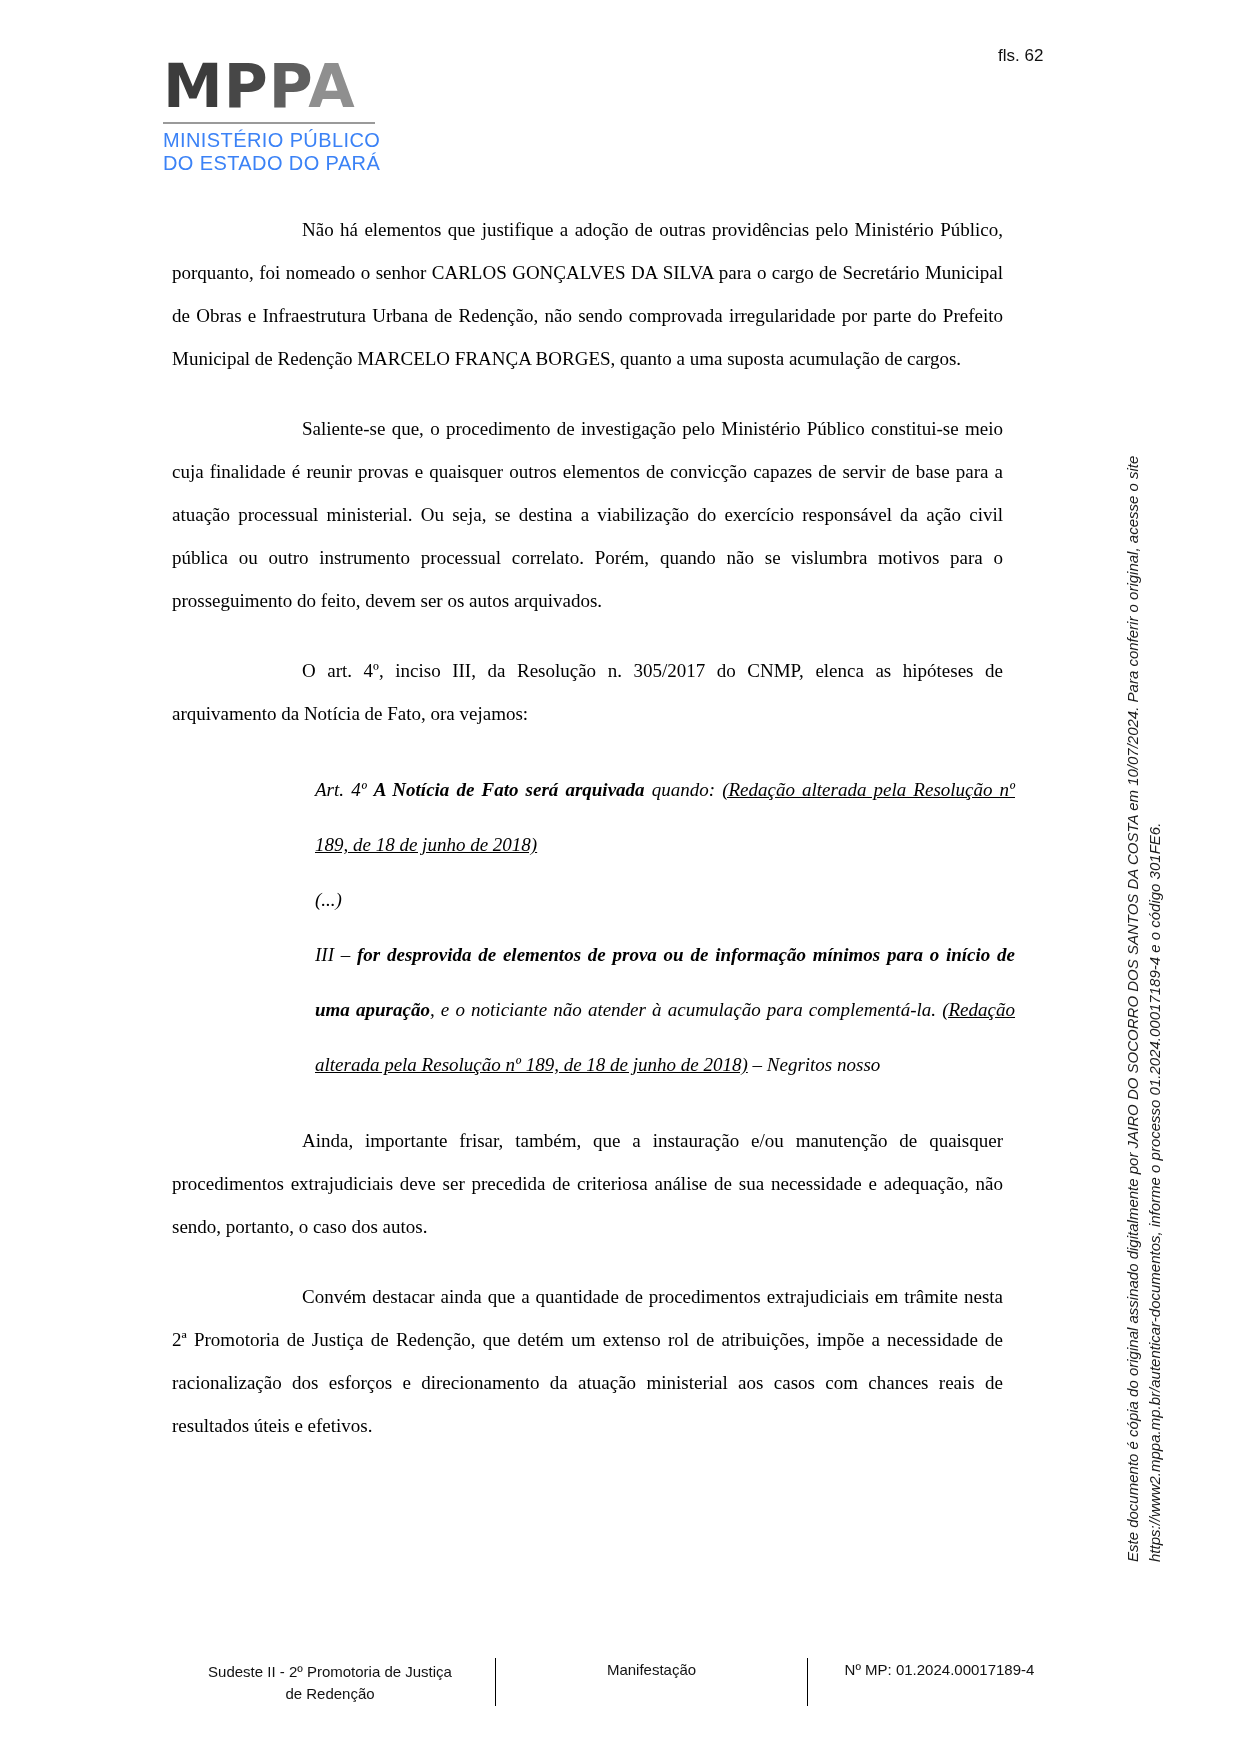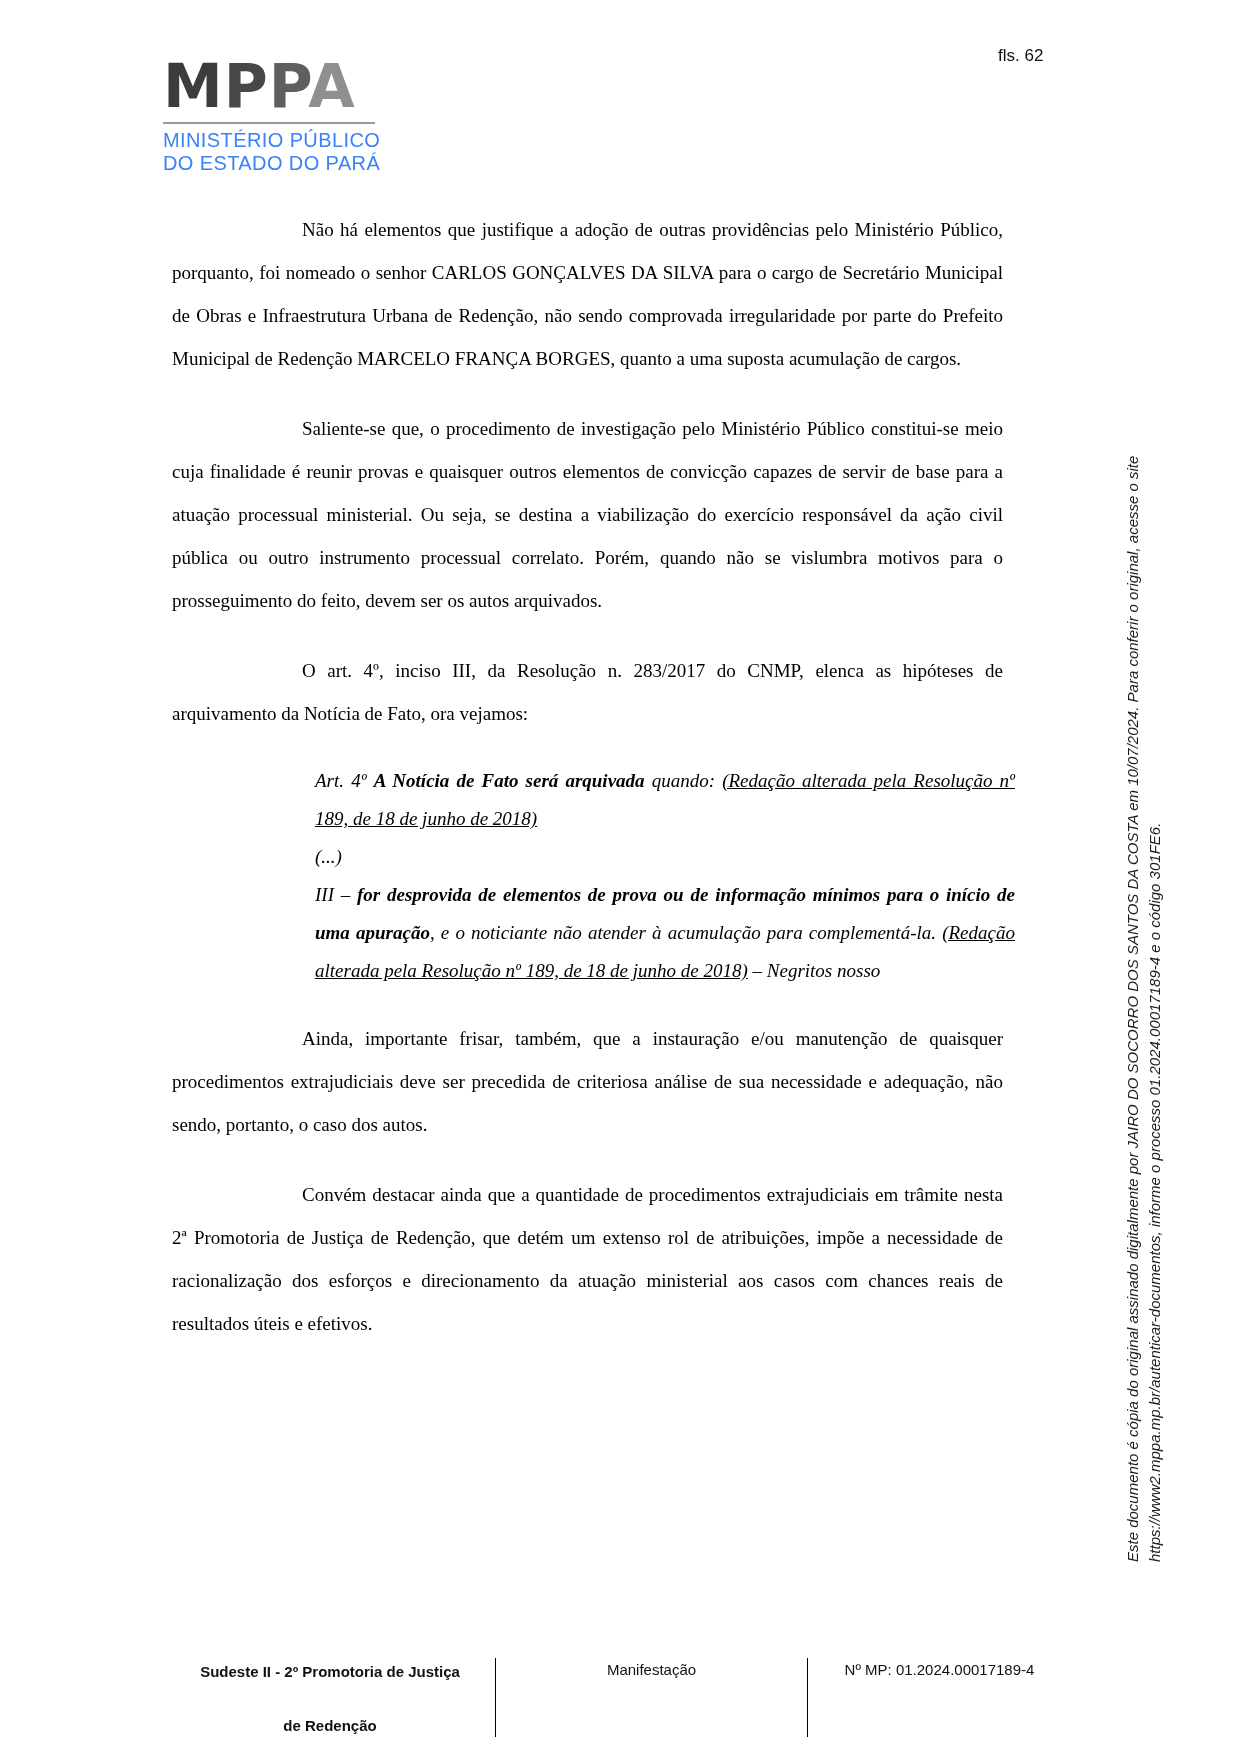--- a/index.html
+++ b/index.html
@@ -41,21 +41,21 @@
   .body-text{
     position:absolute;left:160px;top:208px;width:855px;
     font-size:19px;text-align:justify;
   }
   .body-text p{margin:0 12px 27px;line-height:43px;text-indent:130px;}
   .body-text p.stretch-last{text-align-last:justify;}
   .quote{
     margin:0 0 27px 155px;width:700px;
     font-style:italic;
   }
-  .quote p{margin:0;text-indent:0;line-height:38px;}
+  .quote p{margin:0;text-indent:0;line-height:55px;}
   .q-bold{font-weight:bold;}
   .q-underline{text-decoration:underline;}
   .vertical-note{
     position:absolute;left:1122px;top:1562px;
     transform:rotate(-90deg);transform-origin:0 0;
     width:1180px;
     font-family:"Liberation Sans",sans-serif;
     font-style:italic;font-size:15px;line-height:22px;
     color:#1c1c1c;white-space:nowrap;
   }
@@ -63,21 +63,21 @@
     position:absolute;left:165px;top:1658px;width:906px;
     display:flex;align-items:stretch;
     font-family:"Liberation Sans",sans-serif;
     font-size:15px;color:#111;
   }
   .footer-cell{
     display:flex;flex-direction:column;justify-content:flex-start;
     align-items:center;min-height:48px;padding-top:3px;
     box-sizing:border-box;
   }
-  .footer-cell.left{width:330px;font-weight:bold;line-height:22px;text-align:center;gap:32px;}
+  .footer-cell.left{width:330px;font-weight:normal;line-height:22px;text-align:center;}
   .footer-cell.center{width:312px;border-left:1px solid #000;}
   .footer-cell.right{width:264px;border-left:1px solid #000;}
 </style>
 </head>
 <body>
 
 <div class="page">
 
   <div class="folio">fls. 62</div>
 
@@ -85,21 +85,21 @@
     <div class="logo-acronym"><span class="c1">M</span><span class="c2">P</span><span class="c3">P</span><span class="c4">A</span></div>
     <div class="logo-rule"></div>
     <div class="logo-org">MINISTÉRIO PÚBLICO</div>
     <div class="logo-org">DO ESTADO DO PARÁ</div>
   </div>
 
 
   <div class="body-text">
     <p>Não há elementos que justifique a adoção de outras providências pelo Ministério Público, porquanto, foi nomeado o senhor CARLOS GONÇALVES DA SILVA para o cargo de Secretário Municipal de Obras e Infraestrutura Urbana de Redenção, não sendo comprovada irregularidade por parte do Prefeito Municipal de Redenção MARCELO FRANÇA BORGES, quanto a uma suposta acumulação de cargos.</p>
     <p>Saliente-se que, o procedimento de investigação pelo Ministério Público constitui-se meio cuja finalidade é reunir provas e quaisquer outros elementos de convicção capazes de servir de base para a atuação processual ministerial. Ou seja, se destina a viabilização do exercício responsável da ação civil pública ou outro instrumento processual correlato. Porém, quando não se vislumbra motivos para o prosseguimento do feito, devem ser os autos arquivados.</p>
-    <p>O art. 4º, inciso III, da Resolução n. 283/2017 do CNMP, elenca as hipóteses de arquivamento da Notícia de Fato, ora vejamos:</p>
+    <p>O art. 4º, inciso III, da Resolução n. 305/2017 do CNMP, elenca as hipóteses de arquivamento da Notícia de Fato, ora vejamos:</p>
 
     <div class="quote">
       <p><span>Art. 4º </span><span class="q-bold">A Notícia de Fato será arquivada</span><span> quando: </span><span class="q-underline">(Redação alterada pela Resolução nº 189, de 18 de junho de 2018)</span></p>
       <p>(...)</p>
       <p><span>III – </span><span class="q-bold">for desprovida de elementos de prova ou de informação mínimos para o início de uma apuração</span><span>, e o noticiante não atender à acumulação para complementá-la. </span><span class="q-underline">(Redação alterada pela Resolução nº 189, de 18 de junho de 2018)</span><span> – Negritos nosso</span></p>
     </div>
 
     <p>Ainda, importante frisar, também, que a instauração e/ou manutenção de quaisquer procedimentos extrajudiciais deve ser precedida de criteriosa análise de sua necessidade e adequação, não sendo, portanto, o caso dos autos.</p>
     <p>Convém destacar ainda que a quantidade de procedimentos extrajudiciais em trâmite nesta 2ª Promotoria de Justiça de Redenção, que detém um extenso rol de atribuições, impõe a necessidade de racionalização dos esforços e direcionamento da atuação ministerial aos casos com chances reais de resultados úteis e efetivos.</p>
   </div>

